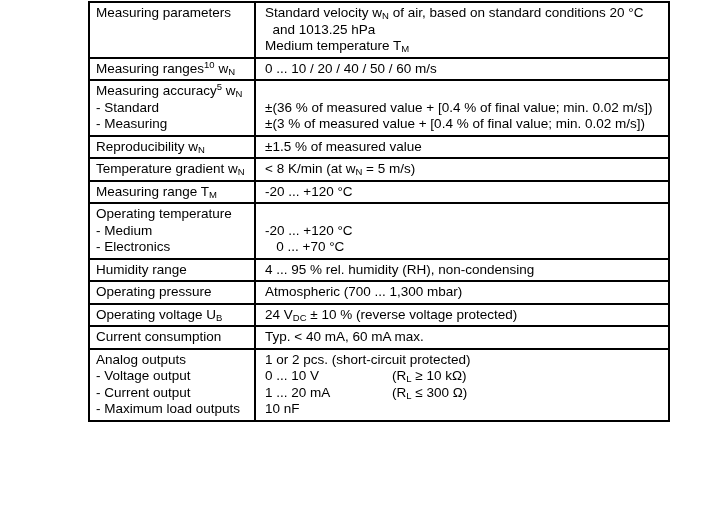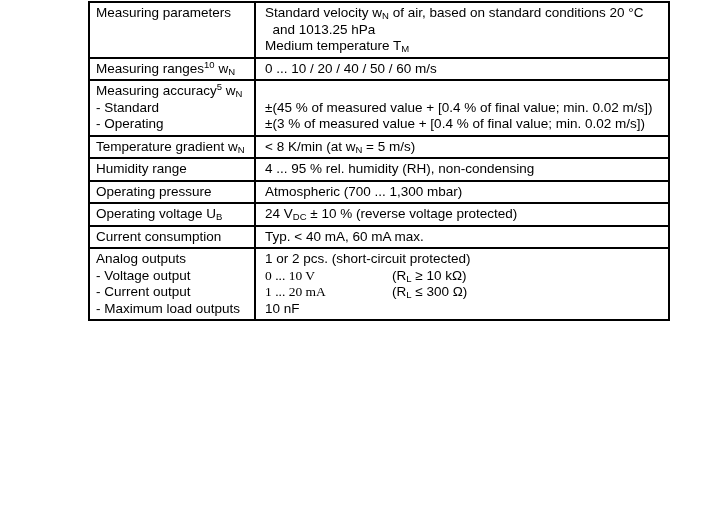--- a/index.html
+++ b/index.html
@@ -45,21 +45,20 @@
   }
   sub, sup {
     font-size: 9.5px;
     line-height: 0;
   }
   sub { vertical-align: -2px; }
   sup { vertical-align: 5px; }
   .tab {
     display: inline-block;
     width: 127px;
-    font-family: Liberation Serif, serif;
   }
 </style>
 </head>
 <body>
 
 <div class="page">
   <table class="spec-table">
     <colgroup>
       <col class="col-param">
       <col class="col-value">
@@ -80,34 +79,62 @@
             <div class="line">Measuring ranges<sup>10</sup> w<sub>N</sub></div>
           </td>
           <td class="value">
             <div class="line">0 ... 10 / 20 / 40 / 50 / 60 m/s</div>
           </td>
         </tr>
         <tr>
           <td class="param">
             <div class="line">Measuring accuracy<sup>5</sup> w<sub>N</sub></div>
             <div class="line">- Standard</div>
-            <div class="line">- Operating</div>
+            <div class="line">- Measuring</div>
           </td>
           <td class="value">
             <div class="line">&nbsp;</div>
-            <div class="line">±(45 % of measured value + [0.4 % of final value; min. 0.02 m/s])</div>
+            <div class="line">±(36 % of measured value + [0.4 % of final value; min. 0.02 m/s])</div>
             <div class="line">±(3 % of measured value + [0.4 % of final value; min. 0.02 m/s])</div>
+          </td>
+        </tr>
+        <tr>
+          <td class="param">
+            <div class="line">Reproducibility w<sub>N</sub></div>
+          </td>
+          <td class="value">
+            <div class="line">±1.5 % of measured value</div>
           </td>
         </tr>
         <tr>
           <td class="param">
             <div class="line">Temperature gradient w<sub>N</sub></div>
           </td>
           <td class="value">
             <div class="line">&lt; 8 K/min (at w<sub>N</sub> = 5 m/s)</div>
+          </td>
+        </tr>
+        <tr>
+          <td class="param">
+            <div class="line">Measuring range T<sub>M</sub></div>
+          </td>
+          <td class="value">
+            <div class="line">-20 ... +120 °C</div>
+          </td>
+        </tr>
+        <tr>
+          <td class="param">
+            <div class="line">Operating temperature</div>
+            <div class="line">- Medium</div>
+            <div class="line">- Electronics</div>
+          </td>
+          <td class="value">
+            <div class="line">&nbsp;</div>
+            <div class="line">-20 ... +120 °C</div>
+            <div class="line">&nbsp;&nbsp;&nbsp;0 ... +70 °C</div>
           </td>
         </tr>
         <tr>
           <td class="param">
             <div class="line">Humidity range</div>
           </td>
           <td class="value">
             <div class="line">4 ... 95 % rel. humidity (RH), non-condensing</div>
           </td>
         </tr>

